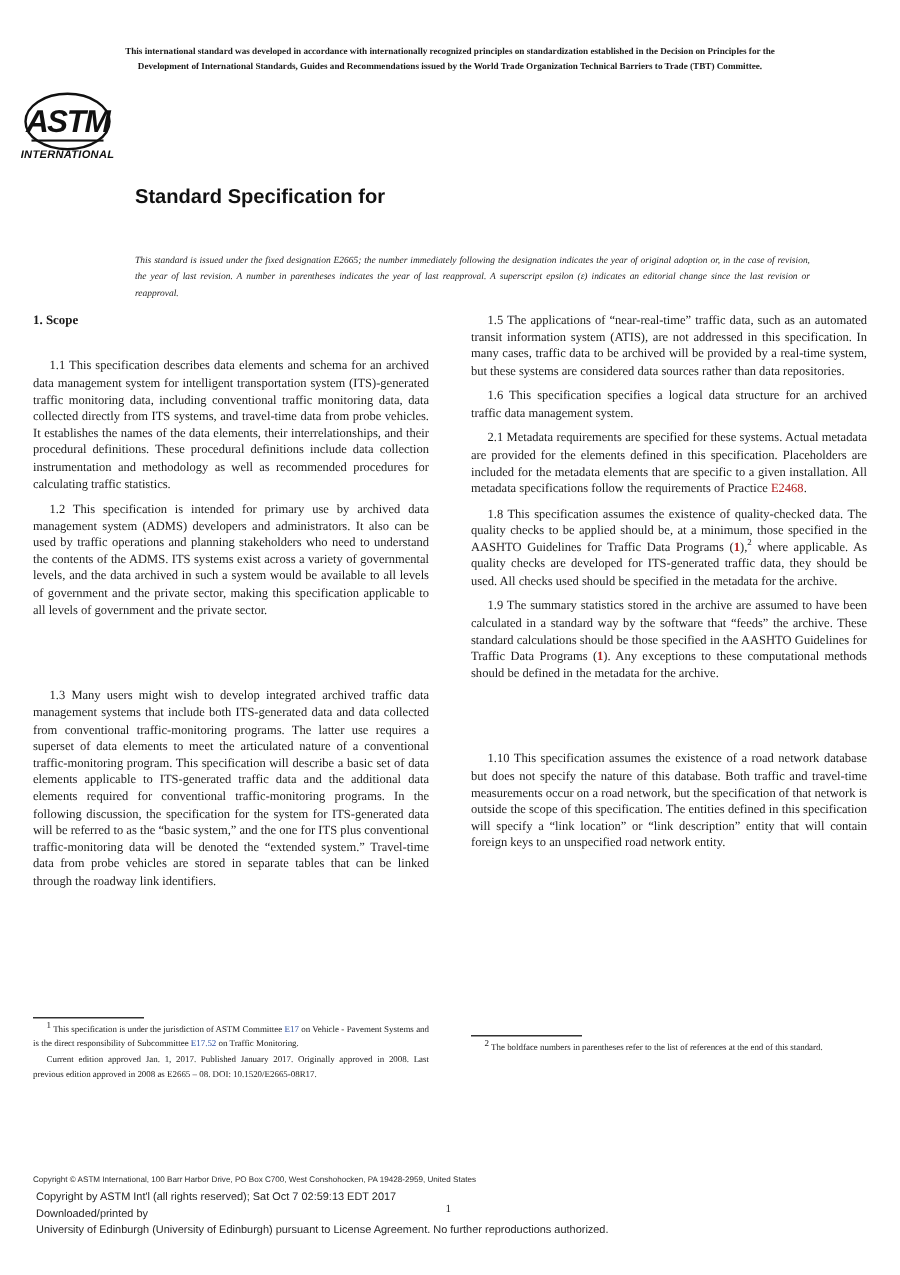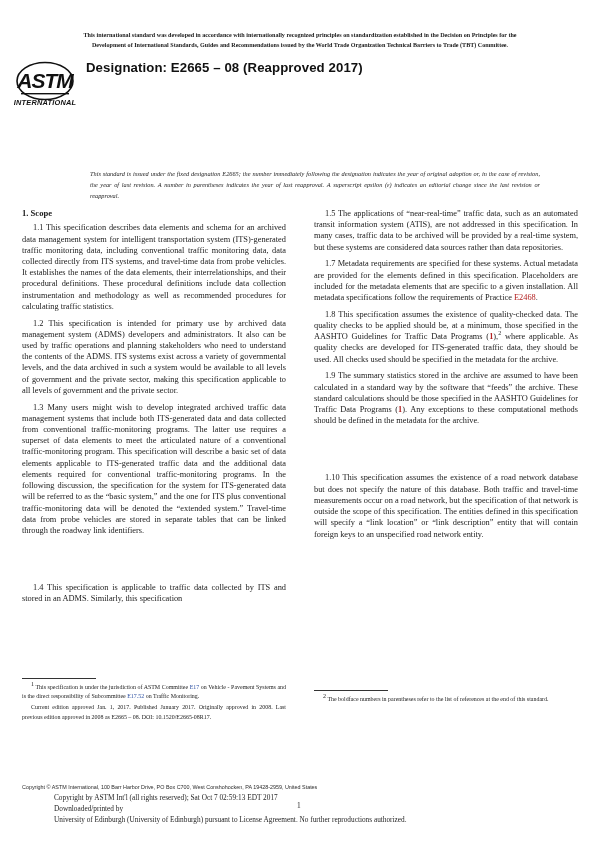--- a/index.html
+++ b/index.html
@@ -105,21 +105,21 @@
     top: 0;
     width: 264px;
   }
   .col-left  { left: 0; }
   .col-right { left: 292px; }
 
   h2.section-head {
     font-family: "Liberation Serif", serif;
     font-size: 8.6px;
     font-weight: bold;
-    margin: 0 0 4px 0;
+    margin: 0 0 20px 0;
     line-height: 1.2;
   }
   p.para {
     margin: 0 0 5.5px 0;
     font-family: "Liberation Serif", serif;
     font-size: 8.35px;
     line-height: 1.345;
     text-align: justify;
     text-indent: 11px;
     color: #1a1a1a;
@@ -163,24 +163,24 @@
     left: 22px;
     top: 784px;
     width: 560px;
     font-family: "Liberation Sans", sans-serif;
     font-size: 5.4px;
     line-height: 1.3;
     color: #2a2a2a;
   }
   .license-block {
     position: absolute;
-    left: 54px;
+    left: 24px;
     top: 793px;
     width: 430px;
-    font-family: Liberation Serif, serif;
+    font-family: Liberation Sans, sans-serif;
     font-size: 7.3px;
     line-height: 1.48;
     color: #1f1f1f;
   }
   .license-block div { white-space: nowrap; }
   .page-number {
     position: absolute;
     left: 297px;
     top: 801px;
     font-family: "Liberation Serif", serif;
@@ -200,42 +200,42 @@
   <div class="astm-logo">
     <svg width="62" height="50" viewBox="0 0 62 50" xmlns="http://www.w3.org/2000/svg">
       <ellipse cx="31" cy="21" rx="28" ry="18.5" fill="none" stroke="#111" stroke-width="1.6"></ellipse>
       <g fill="#111" font-family="Liberation Sans, sans-serif" font-weight="bold" font-style="italic">
         <text x="31" y="28" font-size="21" text-anchor="middle" letter-spacing="-1">ASTM</text>
       </g>
       <rect x="7" y="33" width="48" height="1.4" fill="#111"></rect>
       <text x="31" y="45" font-size="7.4" text-anchor="middle" fill="#111" font-family="Liberation Sans, sans-serif" font-weight="bold" font-style="italic" letter-spacing="0.2">INTERNATIONAL</text>
     </svg>
   </div>
-  <div class="designation">Designation: E2665 – 08 (Reapproved 2017)</div>
 </div>
 
 <div class="title-block">
+  <div class="title-line">Standard Specification for</div>
 </div>
 
 <div class="issue-note">This standard is issued under the fixed designation E2665; the number immediately following the designation indicates the year of original adoption or, in the case of revision, the year of last revision. A number in parentheses indicates the year of last reapproval. A superscript epsilon (ε) indicates an editorial change since the last revision or reapproval.</div>
 
 <div class="columns">
 
   <div class="col col-left">
     <h2 class="section-head">1. Scope</h2>
     <p class="para">1.1 This specification describes data elements and schema for an archived data management system for intelligent transportation system (ITS)-generated traffic monitoring data, including conventional traffic monitoring data, data collected directly from ITS systems, and travel-time data from probe vehicles. It establishes the names of the data elements, their interrelationships, and their procedural definitions. These procedural definitions include data collection instrumentation and methodology as well as recommended procedures for calculating traffic statistics.</p>
     <p class="para">1.2 This specification is intended for primary use by archived data management system (ADMS) developers and administrators. It also can be used by traffic operations and planning stakeholders who need to understand the contents of the ADMS. ITS systems exist across a variety of governmental levels, and the data archived in such a system would be available to all levels of government and the private sector, making this specification applicable to all levels of government and the private sector.</p>
     <p class="para">1.3 Many users might wish to develop integrated archived traffic data management systems that include both ITS-generated data and data collected from conventional traffic-monitoring programs. The latter use requires a superset of data elements to meet the articulated nature of a conventional traffic-monitoring program. This specification will describe a basic set of data elements applicable to ITS-generated traffic data and the additional data elements required for conventional traffic-monitoring programs. In the following discussion, the specification for the system for ITS-generated data will be referred to as the “basic system,” and the one for ITS plus conventional traffic-monitoring data will be denoted the “extended system.” Travel-time data from probe vehicles are stored in separate tables that can be linked through the roadway link identifiers.</p>
-    <p class="para">1.4 This specification is applicable to traffic data collected by ITS and stored in an ADMS. Similarly, this specification</p>
   </div>
 
   <div class="col col-right">
     <p class="para">1.5 The applications of “near-real-time” traffic data, such as an automated transit information system (ATIS), are not addressed in this specification. In many cases, traffic data to be archived will be provided by a real-time system, but these systems are considered data sources rather than data repositories.</p>
-
-    <p class="para"><span>1.7 Metadata requirements are specified for these systems. Actual metadata are provided for the elements defined in this specification. Placeholders are included for the metadata elements that are specific to a given installation. All metadata specifications follow the requirements of Practice </span><span class="lnk-red">E2468</span><span>.</span></p>
+    <p class="para">1.6 This specification specifies a logical data structure for an archived traffic data management system.</p>
+
+    <p class="para"><span>2.1 Metadata requirements are specified for these systems. Actual metadata are provided for the elements defined in this specification. Placeholders are included for the metadata elements that are specific to a given installation. All metadata specifications follow the requirements of Practice </span><span class="lnk-red">E2468</span><span>.</span></p>
 
     <p class="para"><span>1.8 This specification assumes the existence of quality-checked data. The quality checks to be applied should be, at a minimum, those specified in the AASHTO Guidelines for Traffic Data Programs (</span><span class="ref-bold">1</span><span>),</span><sup class="fn">2</sup><span> where applicable. As quality checks are developed for ITS-generated traffic data, they should be used. All checks used should be specified in the metadata for the archive.</span></p>
 
     <p class="para"><span>1.9 The summary statistics stored in the archive are assumed to have been calculated in a standard way by the software that “feeds” the archive. These standard calculations should be those specified in the AASHTO Guidelines for Traffic Data Programs (</span><span class="ref-bold">1</span><span>). Any exceptions to these computational methods should be defined in the metadata for the archive.</span></p>
 
     <p class="para">1.10 This specification assumes the existence of a road network database but does not specify the nature of this database. Both traffic and travel-time measurements occur on a road network, but the specification of that network is outside the scope of this specification. The entities defined in this specification will specify a “link location” or “link description” entity that will contain foreign keys to an unspecified road network entity.</p>
   </div>
 </div>
 
 <div class="footnote-wrap fn-left">

